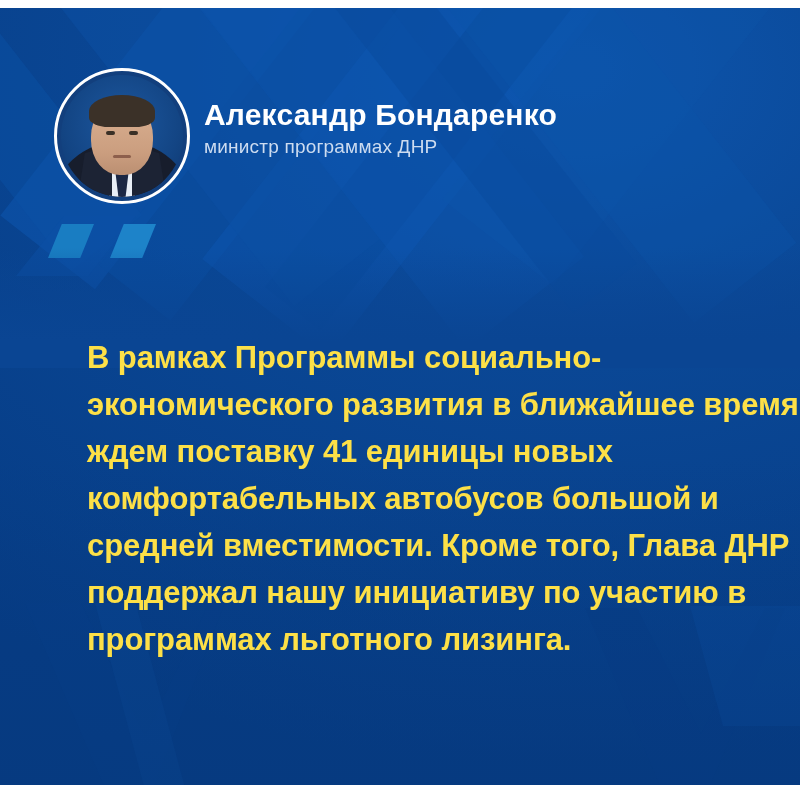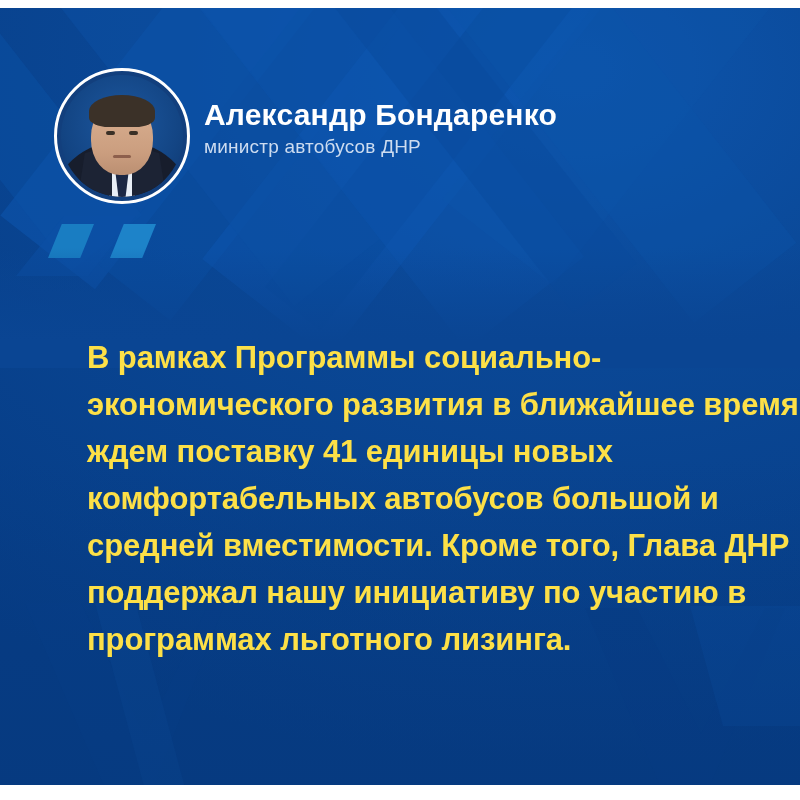--- a/index.html
+++ b/index.html
@@ -238,21 +238,21 @@
         <div class="p-head"></div>
         <div class="p-hair"></div>
         <div class="p-eyeL"></div>
         <div class="p-eyeR"></div>
         <div class="p-mouth"></div>
       </div>
     </div>
 
     <div class="name-block">
       <p class="speaker-name">Александр Бондаренко</p>
-      <p class="speaker-role">министр автобусов ДНР</p>
+      <p class="speaker-role">министр программах ДНР</p>
     </div>
 
   </div>
 
   <div class="quote">
     <p>В рамках Программы социально-экономического развития в ближайшее время ждем поставку 41 единицы новых комфортабельных автобусов большой и средней вместимости. Кроме того, Глава ДНР поддержал нашу инициативу по участию в программах льготного лизинга.</p>
   </div>
 
 </div>
 

